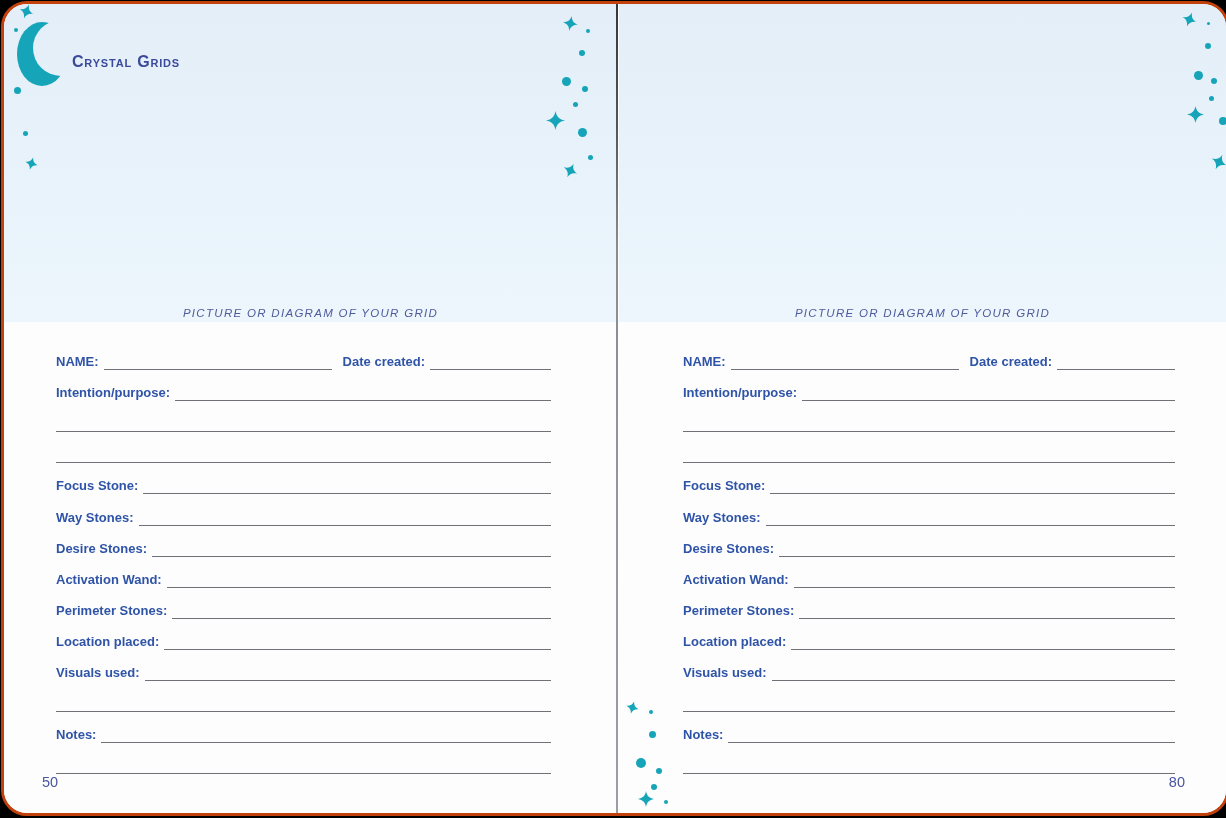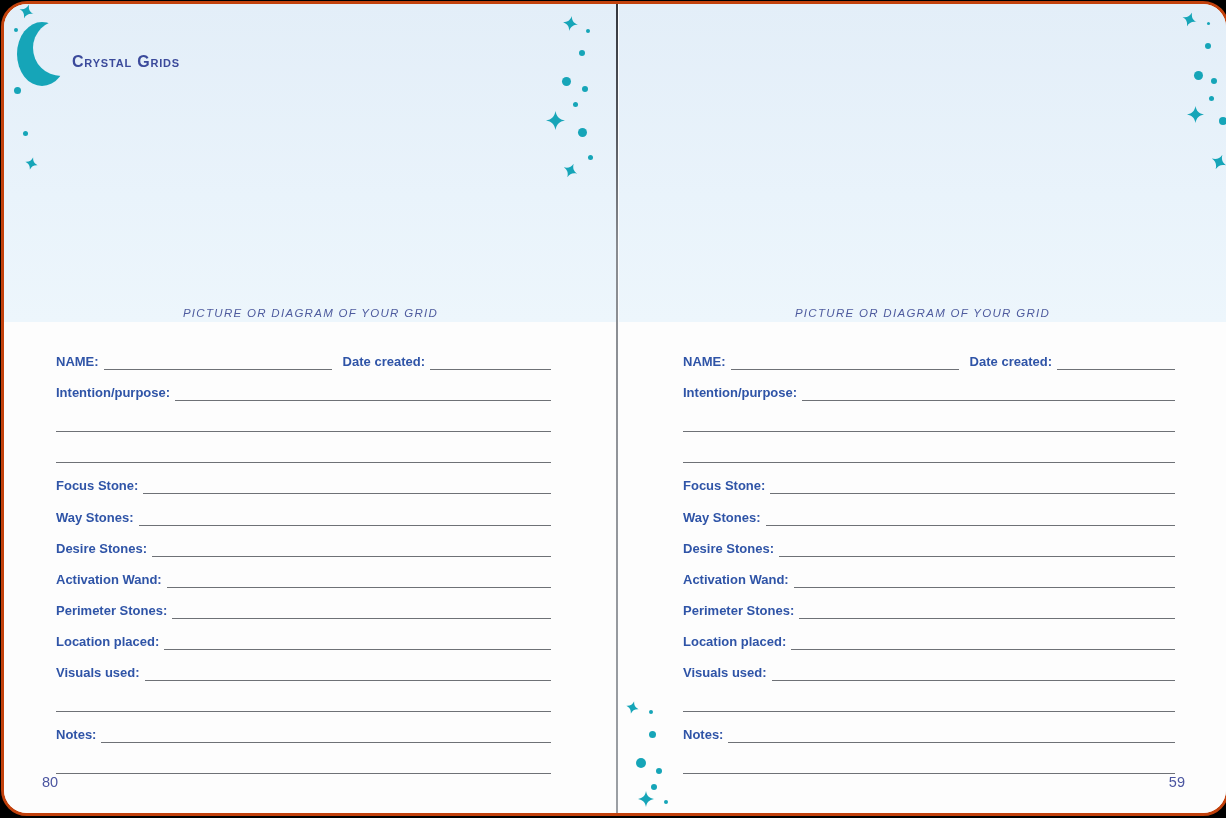--- a/index.html
+++ b/index.html
@@ -163,21 +163,21 @@
           </div>
         <div class="row">
           <span class="lbl">Notes:</span>
           <span class="fill-line"></span>
         </div>
         <div class="row">
             <span class="fill-line"></span>
           </div>
       </div>
     </div>
-    <div class="page-number">80</div>
+    <div class="page-number">50</div>
   </div>
 
   <div class="spine"></div>
 
   <div class="page right">
     <div class="page-top">
       <div class="caption">PICTURE OR DIAGRAM OF YOUR GRID</div>
     </div>
     <div class="page-body">
       <div class="form">
@@ -230,21 +230,21 @@
           </div>
         <div class="row">
           <span class="lbl">Notes:</span>
           <span class="fill-line"></span>
         </div>
         <div class="row">
             <span class="fill-line"></span>
           </div>
       </div>
     </div>
-    <div class="page-number">59</div>
+    <div class="page-number">80</div>
   </div>
 
 <div class="star" style="left: 14.5px; top: -0.5px; width: 15px; height: 15px; transform: rotate(20deg);">
       <svg viewBox="0 0 24 24">
         <path d="M12 0 C13.3 7.2 16.8 10.7 24 12 C16.8 13.3 13.3 16.8 12 24 C10.7 16.8 7.2 13.3 0 12 C7.2 10.7 10.7 7.2 12 0 Z" fill="#16a5b8"></path>
       </svg>
     </div>
     <div class="star" style="left: 20.5px; top: 152.5px; width: 13px; height: 13px; transform: rotate(15deg);">
       <svg viewBox="0 0 24 24">
         <path d="M12 0 C13.3 7.2 16.8 10.7 24 12 C16.8 13.3 13.3 16.8 12 24 C10.7 16.8 7.2 13.3 0 12 C7.2 10.7 10.7 7.2 12 0 Z" fill="#16a5b8"></path>

